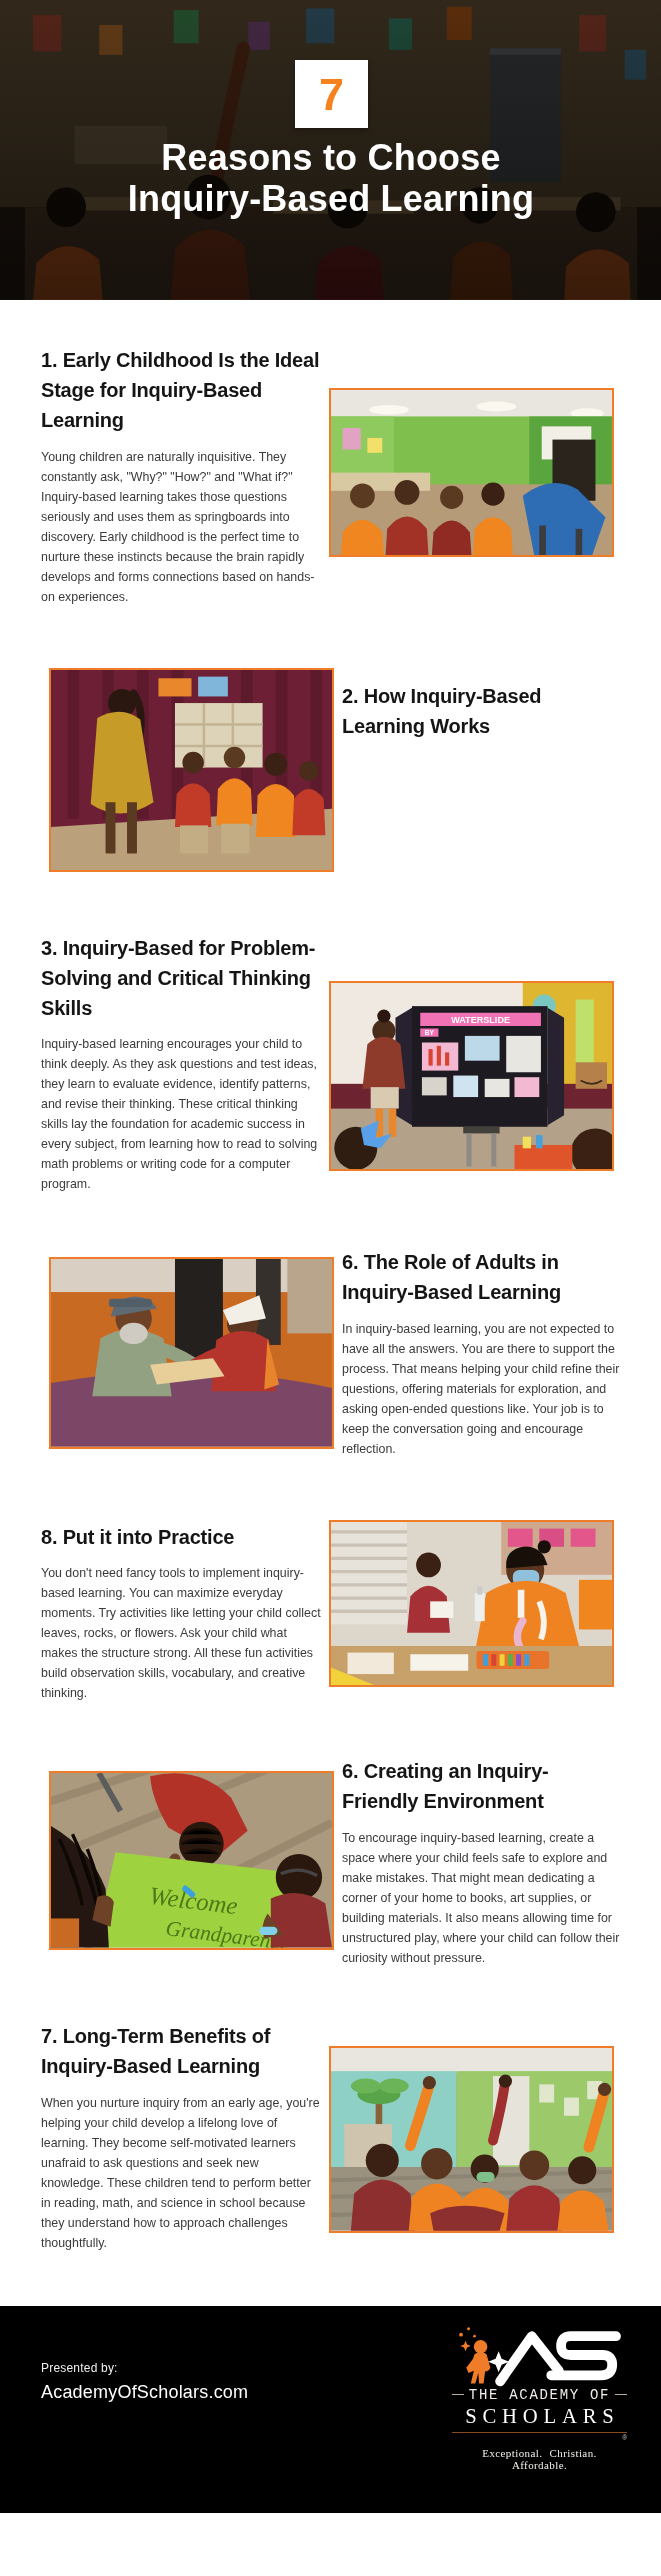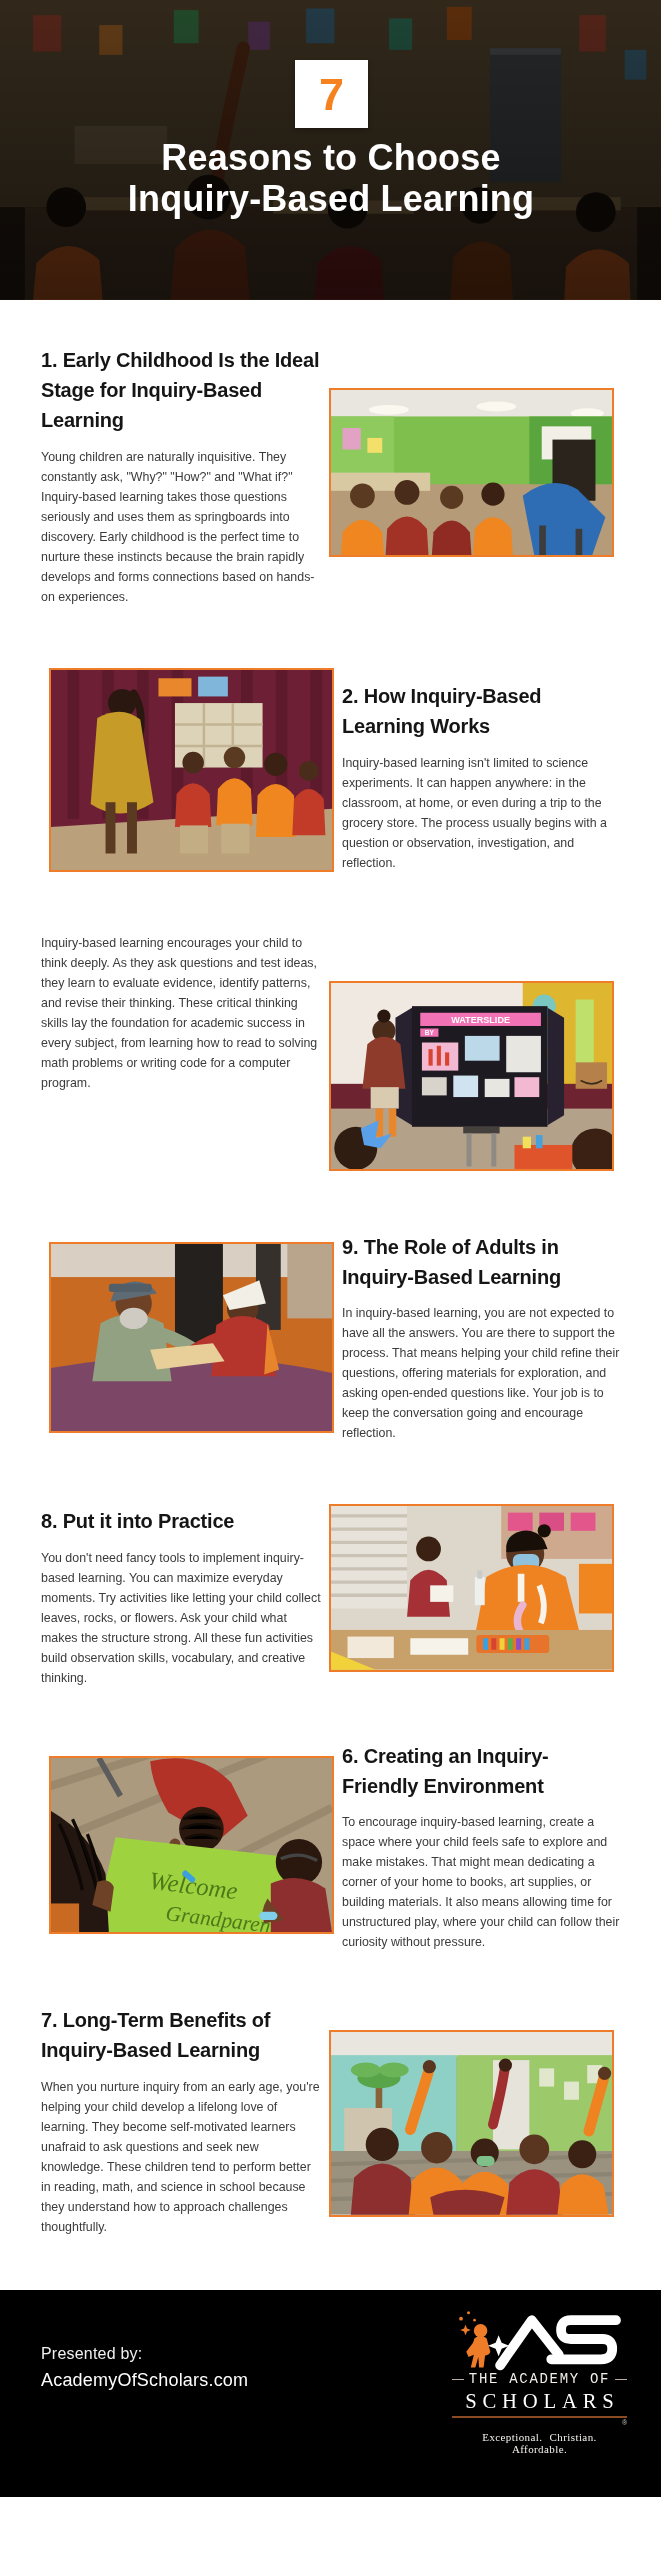--- a/index.html
+++ b/index.html
@@ -20,21 +20,21 @@
        padding:0 40px 0 41px;margin-bottom:53px;}
   .tcol{width:288px;}
   h2{font-size:20px;line-height:30px;font-weight:800;color:#151515;margin:0 0 11.6px 0;letter-spacing:-0.2px;}
   .tcol p{font-size:12.4px;line-height:20px;color:#3b3b3b;margin:0;}
   figure.photo{margin:8px;width:281px;flex:none;border:2.5px solid #EF7C29;background:#fff;}
   figure.photo svg{display:block;width:281px;height:auto;}
 
   
   .footer{position:relative;height:207px;background:#000000;color:#ffffff;margin-top:5px;}
   .presented{position:absolute;left:41px;top:55px;}
-  .presented .lbl{font-size:16px;color:#f0f0f0;letter-spacing:0.2px;}
+  .presented .lbl{font-size:12px;color:#f0f0f0;letter-spacing:0.2px;}
   .presented .site{font-size:18px;color:#ffffff;margin-top:7.4px;letter-spacing:0.2px;cursor:pointer;}
   .logo{position:absolute;right:35px;top:18px;width:175px;text-align:center;}
   .logo .mark{display:block;margin:0 auto;}
   .academy-row{display:flex;align-items:center;gap:5px;font-family:Liberation Mono, monospace;
                font-size:14px;letter-spacing:1.7px;color:#f2efe9;white-space:nowrap;margin-top:-1.7px;}
   .academy-row::before,.academy-row::after{content:"";flex:1;height:0.8px;background:#b9ada0;}
   .scholars{font-family:"Liberation Serif",serif;font-size:20.7px;letter-spacing:5.8px;color:#ffffff;
             margin-top:2.5px;margin-right:-5.8px;}
   .rule{height:1.7px;background:#8A4A22;margin-top:3.3px;}
   .reg{text-align:right;font-size:6.6px;color:#cfc9c2;line-height:7.4px;margin-top:0.8px;}
@@ -178,26 +178,26 @@
           <rect x="206" y="186" width="34" height="36" fill="#c3ad85"></rect>
           <circle cx="272" cy="114" r="14" fill="#3a2114"></circle>
           <path d="M250,152 q22,-28 44,0 l2,50 h-48 z" fill="#f0861f"></path>
           <circle cx="312" cy="122" r="12" fill="#4a2c1a"></circle>
           <path d="M294,156 q18,-24 36,0 l2,44 h-40 z" fill="#c23a28"></path>
         </g>
       </svg>
     </figure>
     <div class="tcol" style="margin-top:21.5px">
       <h2>2. How Inquiry-Based Learning Works</h2>
-      <p>Inquiry-based learning isn't limited to science experiments. It can happen anywhere: in the classroom, at home, or even during a trip to the grocery store. The process usually begins with a question or observation, investigation, and reflection.</p>
     </div>
   </section>
 
   <section class="sec">
     <div class="tcol">
+      <h2>3. Inquiry-Based for Problem-Solving and Critical Thinking Skills</h2>
       <p>Inquiry-based learning encourages your child to think deeply. As they ask questions and test ideas, they learn to evaluate evidence, identify patterns, and revise their thinking. These critical thinking skills lay the foundation for academic success in every subject, from learning how to read to solving math problems or writing code for a computer program.</p>
     </div>
     <figure class="photo" style="margin-top:48px">
       <svg viewBox="0 0 340 225" aria-hidden="true">
         <rect width="340" height="225" fill="#efe9e2"></rect>
         <rect x="232" width="108" height="158" fill="#dfb62f"></rect>
         <circle cx="258" cy="28" r="14" fill="#79c7c0"></circle>
         <circle cx="258" cy="66" r="14" fill="#79c7c0"></circle>
         <circle cx="258" cy="104" r="14" fill="#79c7c0"></circle>
         <rect x="296" y="20" width="22" height="90" fill="#bfe06a"></rect>
@@ -269,21 +269,21 @@
           <circle cx="232" cy="78" r="19" fill="#5a3620"></circle>
           <polygon points="208,62 252,44 260,72 216,80" fill="#f2efe6"></polygon>
           <path d="M200,98 q32,-22 64,0 l8,62 h-78 z" fill="#b5342b"></path>
           <path d="M262,96 l14,56 -18,6 z" fill="#e8842b"></path>
           <path d="M206,112 q-26,10 -44,24" stroke="#b5342b" stroke-width="14" fill="none" stroke-linecap="round"></path>
         </g>
         <polygon points="120,128 196,120 210,142 128,152" fill="#e8cf9a"></polygon>
       </svg>
     </figure>
     <div class="tcol">
-      <h2>9. The Role of Adults in Inquiry-Based Learning</h2>
+      <h2>6. The Role of Adults in Inquiry-Based Learning</h2>
       <p>In inquiry-based learning, you are not expected to have all the answers. You are there to support the process. That means helping your child refine their questions, offering materials for exploration, and asking open-ended questions like. Your job is to keep the conversation going and encourage reflection.</p>
     </div>
   </section>
 
   <section class="sec">
     <div class="tcol" style="margin-top:10px">
       <h2>8. Put it into Practice</h2>
       <p>You don't need fancy tools to implement inquiry-based learning. You can maximize everyday moments. Try activities like letting your child collect leaves, rocks, or flowers. Ask your child what makes the structure strong. All these fun activities build observation skills, vocabulary, and creative thinking.</p>
     </div>
     <figure class="photo">

